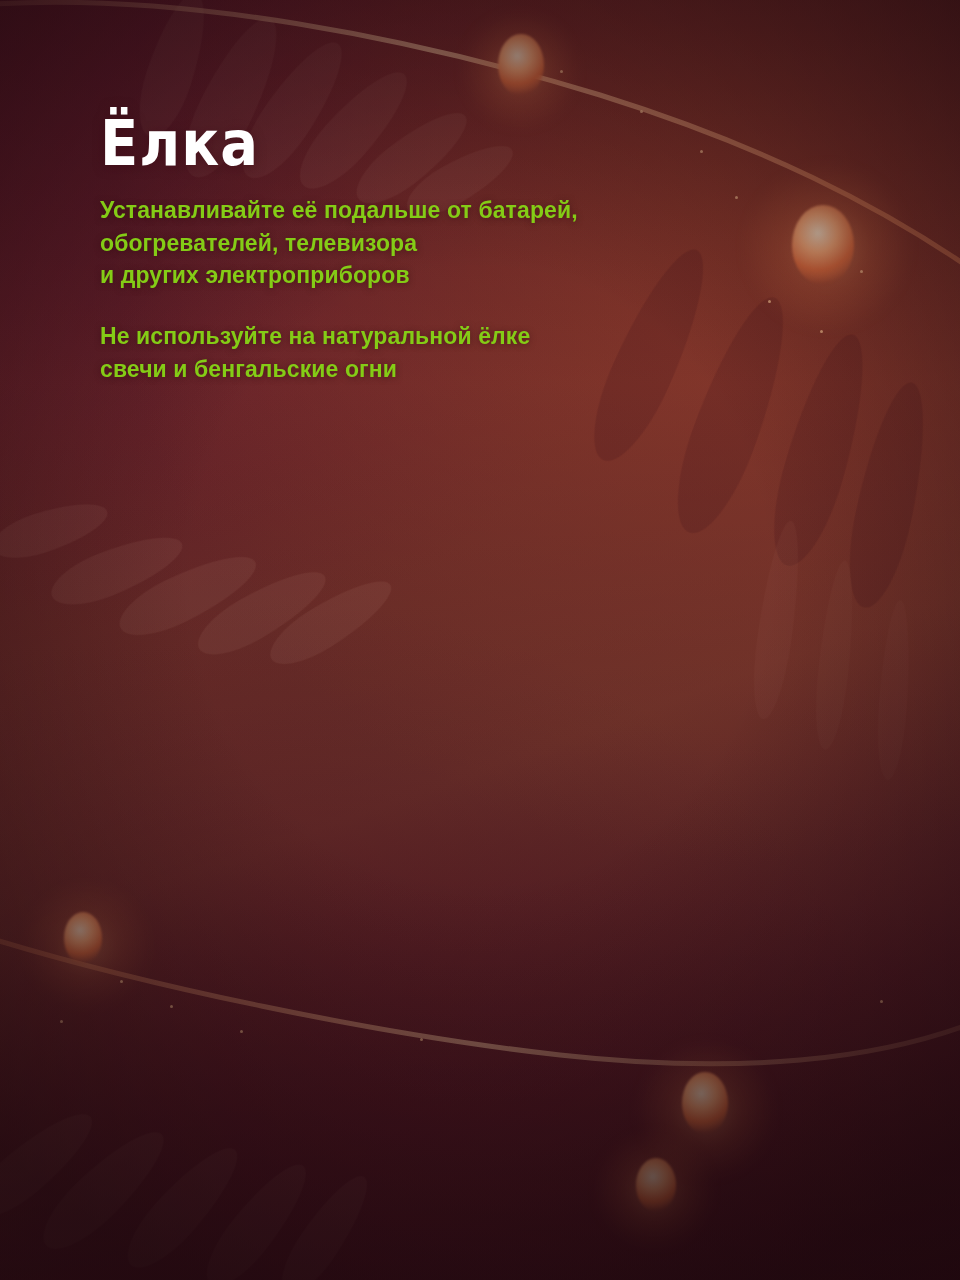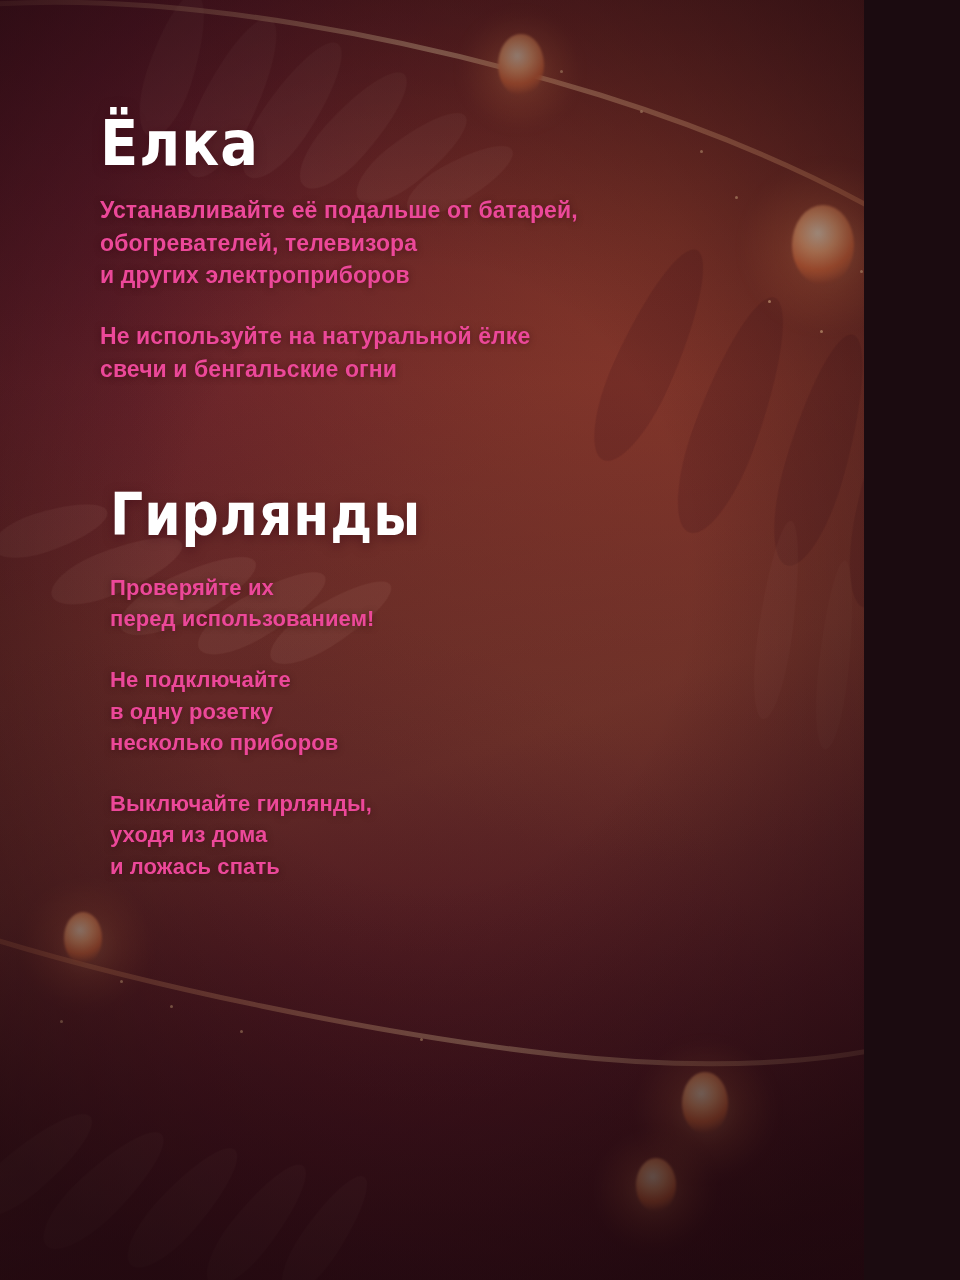--- a/index.html
+++ b/index.html
@@ -2,21 +2,21 @@
 <html lang="ru"><head>
 <meta charset="utf-8">
 <style>
   html, body {
     margin: 0;
     padding: 0;
     background: #1b0b10;
   }
   #poster {
     position: relative;
-    width: 864px;
+    width: 960px;
     height: 1280px;
     overflow: hidden;
     font-family: "Liberation Sans", sans-serif;
     background: #4a1420;
   }
 
   
   .bg-base {
     position: absolute;
     inset: 0;
@@ -92,21 +92,21 @@
     letter-spacing: 1px;
     line-height: 1;
     text-shadow: 0 2px 10px rgba(60,10,20,0.55);
     transform: scaleY(1.12);
     transform-origin: left top;
   }
   .sec-garland h1 { font-size: 52px; margin-bottom: 34px; }
 
   p.tip {
     margin: 0 0 28px 0;
-    color: #ec4899;
+    color: #84cc16;
     font-size: 23px;
     font-weight: 700;
     line-height: 1.42;
     letter-spacing: .1px;
     text-shadow: 0 1px 6px rgba(50,8,18,0.5);
     white-space: pre-line;
   }
   p.tip:last-child { margin-bottom: 8px; }
   .sec-garland p.tip { font-size: 22px; margin-bottom: 30px; }
 </style>
@@ -204,26 +204,15 @@
 
     <section class="section sec-tree">
       <h1>Ёлка</h1>
       <p class="tip">Устанавливайте её подальше от батарей,
 обогревателей, телевизора
 и других электроприборов</p>
       <p class="tip">Не используйте на натуральной ёлке
 свечи и бенгальские огни</p>
     </section>
 
-    <section class="section sec-garland">
-      <h1>Гирлянды</h1>
-      <p class="tip">Проверяйте их
-перед использованием!</p>
-      <p class="tip">Не подключайте
-в одну розетку
-несколько приборов</p>
-      <p class="tip">Выключайте гирлянды,
-уходя из дома
-и ложась спать</p>
-    </section>
 
   </div>
 </div>
 
 </body></html>

